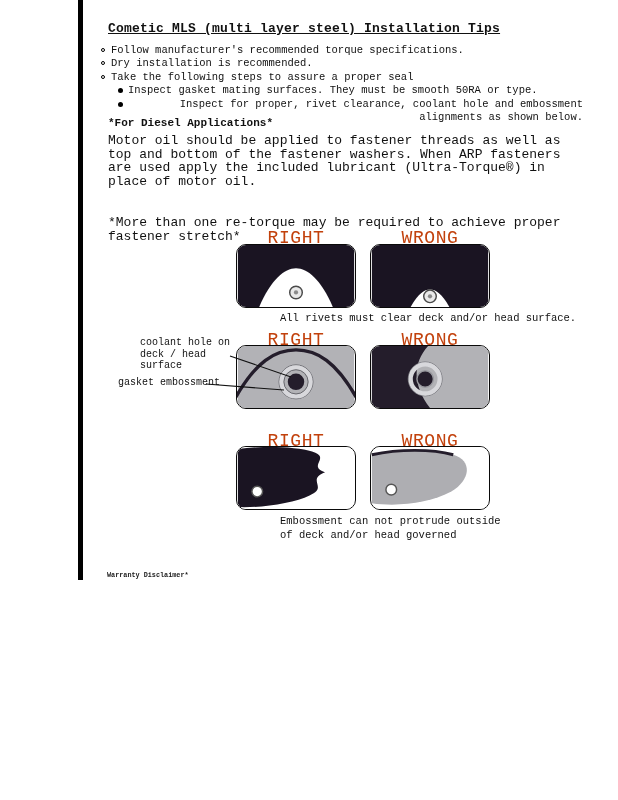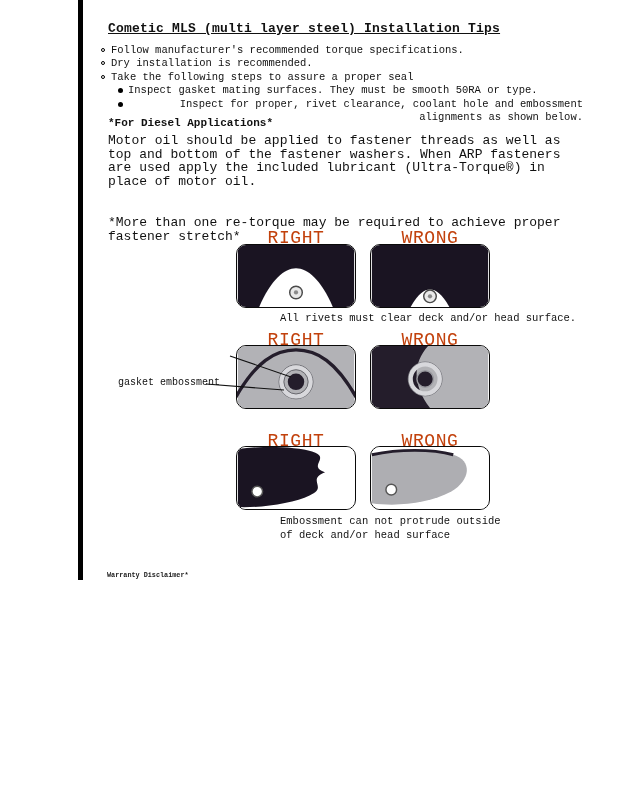--- a/index.html
+++ b/index.html
@@ -174,20 +174,21 @@
   <div class="fig" style="left:370px; top:244px;">
     <svg viewBox="0 0 120 64">
       <rect x="0" y="0" width="120" height="64" fill="#1a1422"></rect>
       <path d="M40,64 C48,50 54,46 60,46 C66,46 72,50 80,64 Z" fill="#ffffff"></path>
       <circle cx="60" cy="53" r="6.5" fill="#e9e9e9" stroke="#4a4a4a" stroke-width="1.5"></circle>
       <circle cx="60" cy="53" r="2.2" fill="#8a8a8a"></circle>
     </svg>
   </div>
   <div class="caption" style="top:312px; width:300px;">All rivets must clear deck and/or head surface.</div>
 
+  <div class="pointer-label" style="left:140px; top:337px; width:96px;">coolant hole on deck / head surface</div>
   <div class="pointer-label" style="left:118px; top:377px; width:110px;">gasket embossment</div>
 
   <div class="col-header" style="left:236px; top:330px;">RIGHT</div>
   <div class="col-header" style="left:370px; top:330px;">WRONG</div>
 
   <div class="fig" style="left:236px; top:345px;">
     <svg viewBox="0 0 120 64">
       <rect x="0" y="0" width="120" height="64" fill="#b2b2b6"></rect>
       <path d="M-6,60 C18,14 40,4 60,4 C80,4 102,14 126,60" fill="none" stroke="#241d2b" stroke-width="3.5"></path>
       <circle cx="60" cy="37" r="17.5" fill="none" stroke="#66666c" stroke-width="1"></circle>
@@ -217,21 +218,21 @@
     </svg>
   </div>
   <div class="fig" style="left:370px; top:446px;">
     <svg viewBox="0 0 120 64">
       <rect x="0" y="0" width="120" height="64" fill="#ffffff"></rect>
       <path d="M0,8 C28,2 62,2 84,8 C104,14 102,34 82,46 C60,58 26,62 0,58 Z" fill="#aeaeb2"></path>
       <path d="M0,8 C28,2 62,2 84,8" fill="none" stroke="#241d2b" stroke-width="3"></path>
       <circle cx="20" cy="44" r="5.5" fill="#ffffff" stroke="#555555" stroke-width="1.5"></circle>
     </svg>
   </div>
-  <div class="caption" style="top:515px; width:235px;">Embossment can not protrude outside of deck and/or head surface</div>
+  <div class="caption" style="top:515px; width:235px;">Embossment can not protrude outside of deck and/or head governed</div>
 
   <svg class="overlay" width="618" height="800" viewBox="0 0 618 800">
     <line x1="230" y1="356" x2="291" y2="377" stroke="#111111" stroke-width="1.1"></line>
     <line x1="206" y1="384" x2="284" y2="390" stroke="#111111" stroke-width="1.1"></line>
   </svg>
 
   <div class="warranty">
     <h3>Warranty Disclaimer*</h3>
     <p>Due to the nature of performance applications, the parts in this catalog are sold without any express warranty or any implied warranty of merchantability or fitness for a particular purpose.  Cometic Gasket Inc., shall not, under any circumstances, be liable for any special, incidental or consequential damages, including, person, party or property, but not limited to, damage, or loss of property or equipment, loss of profits or revenue, cost of purchased or replacement goods, or claims of customers of the purchase, which may arise and/or result from sale, installation or use of these parts.  Installation of these parts could adversely affect the motor manufacturers warranty coverage.</p>
     <p>VENUE-The agreed upon venue, in the event of dispute whatsoever between the parties, whether instituted by either party, including, but not limited to, contract terms, payment terms, delivery, type, defects, sufficiency of product, shall be the Court of Common Pleas, Lake County, Ohio or the Painesville Municipal Court, Lake County, Ohio, depending on the amount in controversy. This agreement shall be governed by and construed under the laws of the State of Ohio.</p>

